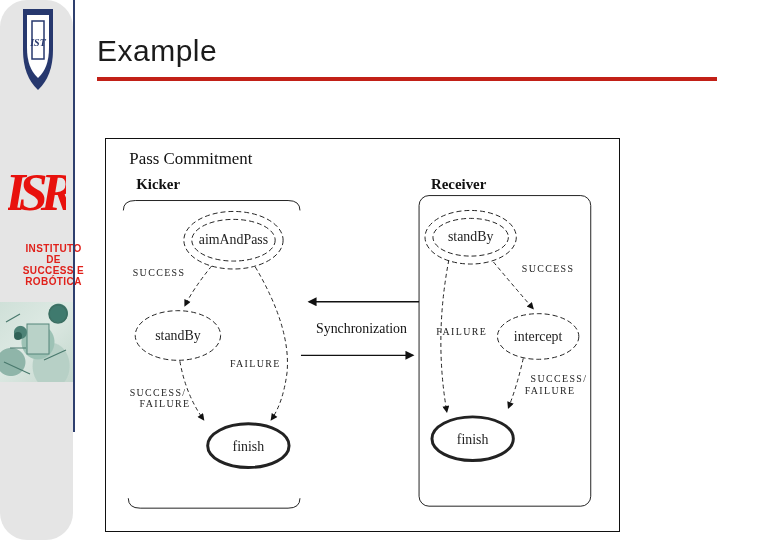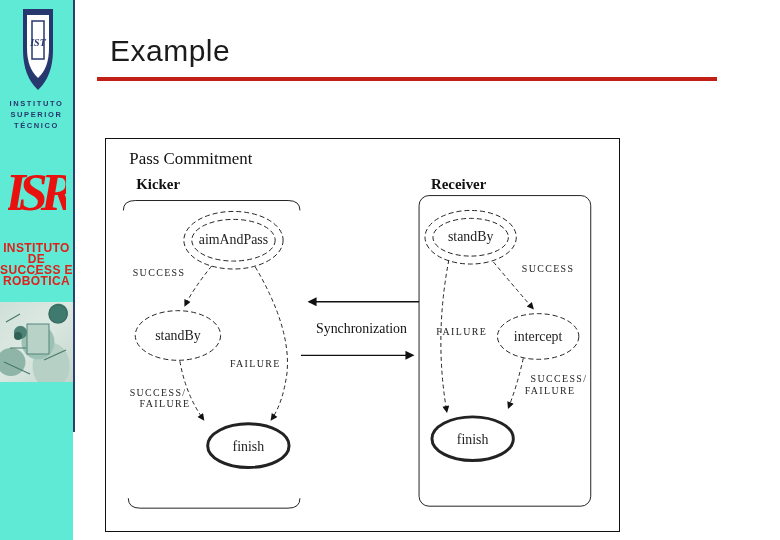--- a/index.html
+++ b/index.html
@@ -1,45 +1,45 @@
 <!DOCTYPE html>
 <html><head>
 <meta charset="utf-8">
 <style>
   html,body{margin:0;padding:0;}
   body{
     width:780px;height:540px;position:relative;background:#ffffff;
     font-family:"Liberation Sans",sans-serif;overflow:hidden;
   }
   
-  .sidebar{position:absolute;left:0;top:0;width:73px;height:540px;background:#5eead4;}
+  .sidebar{position:absolute;left:0;top:0;width:73px;height:540px;background:#e5e5e5;border-radius:27px;}
   .sidebar-edge{position:absolute;left:73px;top:0;width:2px;height:432px;background:#2e3f6e;}
   .ist-logo{position:absolute;left:19px;top:8px;}
   .ist-caption{
     position:absolute;left:0;top:98px;width:73px;text-align:center;
     color:#27386e;font-size:7.5px;font-weight:bold;letter-spacing:1.6px;line-height:11px;
   }
   .isr-logo{position:absolute;left:8px;top:148px;}
   .isr-caption{
     position:absolute;left:0;top:243px;width:73px;text-align:center;
-    color:#e0201a;font-size:12px;font-weight:bold;letter-spacing:.4px;line-height:11px;
+    color:#e0201a;font-size:10px;font-weight:bold;letter-spacing:.4px;line-height:11px;padding-left:17px;
   }
   .artwork{
     position:absolute;left:0;top:302px;width:73px;height:80px;
     background:
       radial-gradient(circle at 80% 14%, #3f7a6e 0 9px, rgba(0,0,0,0) 10px),
       radial-gradient(circle at 28% 38%, #4d8276 0 6px, rgba(0,0,0,0) 7px),
       radial-gradient(ellipse at 52% 50%, #9dc2b5 0 16px, rgba(0,0,0,0) 17px),
       radial-gradient(ellipse at 15% 75%, #8fb5a9 0 14px, rgba(0,0,0,0) 15px),
       radial-gradient(ellipse at 70% 80%, #b7d0c6 0 18px, rgba(0,0,0,0) 19px),
       linear-gradient(135deg,#cfe0d8 0%,#dde9e3 45%,#c2d6cc 100%);
   }
   
   .slide-title{
-    position:absolute;left:110px;top:34px;margin:0;
+    position:absolute;left:97px;top:34px;margin:0;
     font-size:30px;font-weight:normal;color:#1b1b1b;letter-spacing:.5px;
   }
   .title-rule{position:absolute;left:97px;top:77px;width:620px;height:4px;background:#c22017;}
   .diagram-box{
     position:absolute;left:105px;top:98px;width:515px;height:394px;
     border:1.5px solid #111;box-sizing:border-box;background:#fff;margin-top:40px;
   }
   .diagram-box svg{display:block;width:512px;height:391px;}
   
   .dg-title{font-family:"Liberation Serif",serif;font-size:17px;fill:#111;}
@@ -56,25 +56,20 @@
 </head>
 <body>
 
 <aside class="sidebar">
   <svg class="ist-logo" width="38" height="90" viewBox="0 0 38 90">
     <path d="M4 1 H34 V42 Q34 68 19 82 Q4 68 4 42 Z" fill="#27386e"></path>
     <path d="M8 7 H30 V40 Q30 60 19 70 Q8 60 8 40 Z" fill="#ffffff"></path>
     <rect x="13" y="13" width="12" height="38" fill="#ffffff" stroke="#27386e" stroke-width="1.5"></rect>
     <text x="19" y="38" text-anchor="middle" font-family="Liberation Serif, serif" font-style="italic" font-weight="bold" font-size="10" fill="#27386e">IST</text>
   </svg>
-  <div class="ist-caption">
-    <div>INSTITUTO</div>
-    <div>SUPERIOR</div>
-    <div>TÉCNICO</div>
-  </div>
   <svg class="isr-logo" width="58" height="88" viewBox="0 0 58 88">
     <text x="29" y="62" text-anchor="middle" font-family="Liberation Serif, serif" font-style="italic" font-weight="bold" font-size="52" letter-spacing="-7" fill="#e8110d">ISR</text>
   </svg>
   <div class="isr-caption">
     <div>INSTITUTO DE</div>
     <div>SUCCESS E</div>
     <div>ROBÓTICA</div>
   </div>
   <div class="artwork">
     <svg width="73" height="80" viewBox="0 0 73 80">

